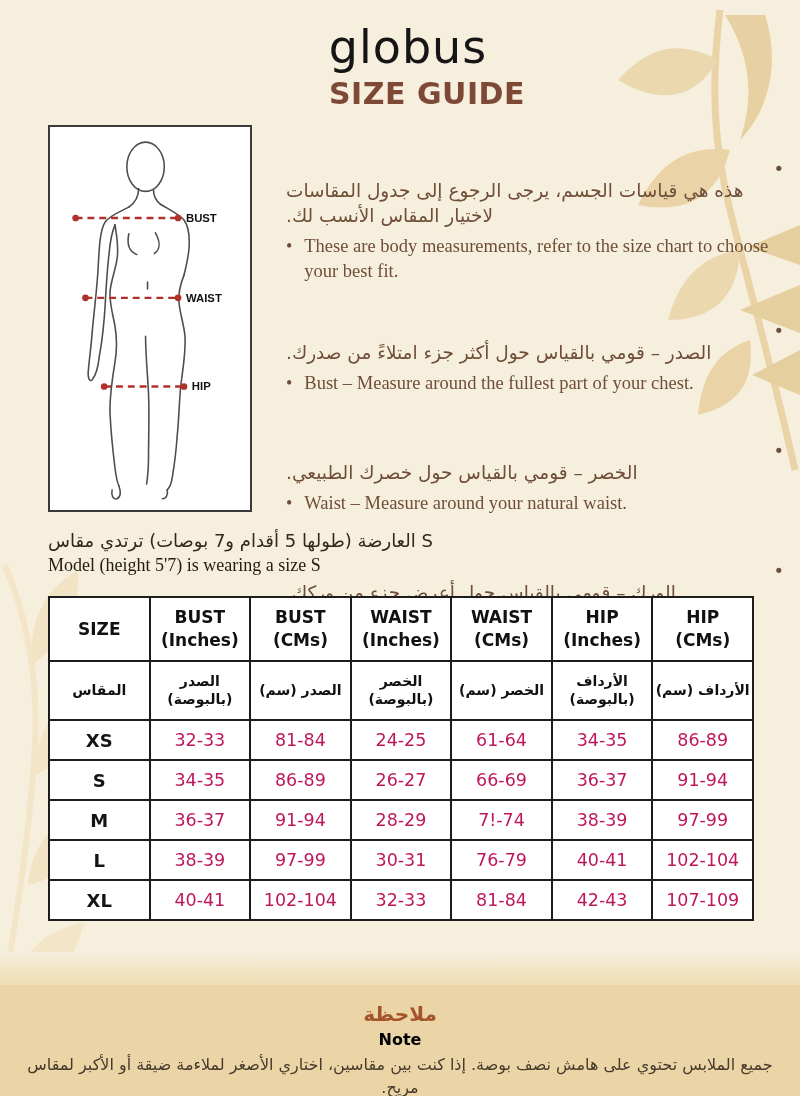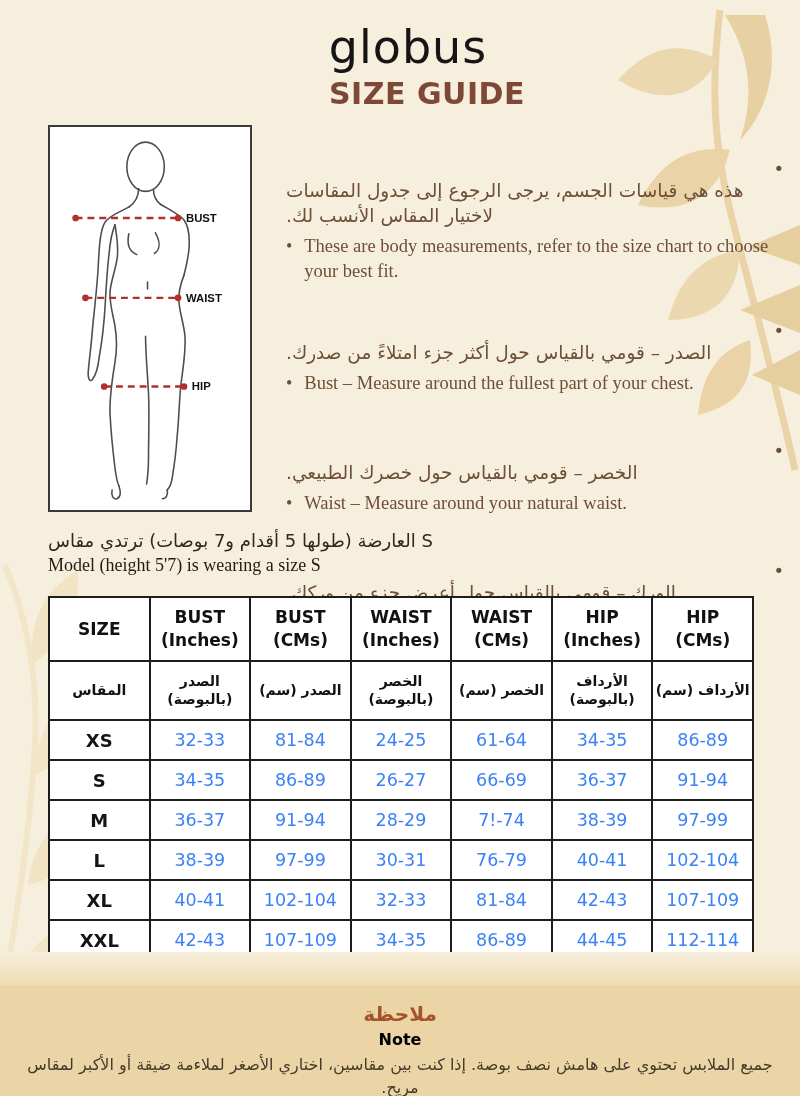--- a/index.html
+++ b/index.html
@@ -41,21 +41,21 @@
   table.size td,table.size th{border:2px solid #1d1d1d;text-align:center;
              vertical-align:middle;padding:0;background:#ffffff;}
   tr.hdr-en{height:64px;}
   tr.hdr-en th{font-size:17px;font-weight:800;color:#111;line-height:1.35;}
   tr.hdr-en th span{display:block;}
   tr.hdr-ar{height:59px;margin-left:44px;}
   tr.hdr-ar th{font-size:14px;font-weight:700;color:#111;line-height:1.25;direction:rtl;}
   tr.hdr-ar th span{display:block;}
   tr.data{height:40px;}
   tr.data th{font-size:18px;font-weight:800;color:#141414;margin-top:12px;}
-  tr.data td{font-size:17.5px;font-weight:400;color:#3b82f6;}
+  tr.data td{font-size:17.5px;font-weight:400;color:#be185d;}
 
   
   .band-fade{position:absolute;left:0;top:952px;width:800px;height:33px;
              background:linear-gradient(#f7efdd,#eeddb4);}
   .note-band{position:absolute;left:0;top:985px;width:800px;height:111px;
              background:#ebd5a6;text-align:center;}
   .note-title-ar{margin-top:16px;font-size:20px;font-weight:800;color:#a5532b;line-height:26px;}
   .note-title-en{font-size:16px;font-weight:800;color:#000000;line-height:26px;}
   .note-body-ar{direction:rtl;font-size:16px;color:#453a2b;line-height:23px;padding:0 14px;}
   .note-body-en{font-size:15.5px;color:#4a4136;line-height:23px;padding:0 10px;}
@@ -286,29 +286,20 @@
     </tr>
     <tr class="data">
       <th>XL</th>
       <td>40-41</td>
           <td>102-104</td>
       <td>32-33</td>
           <td>81-84</td>
       <td>42-43</td>
           <td>107-109</td>
     </tr>
-    <tr class="data">
-      <th>XXL</th>
-      <td>42-43</td>
-          <td>107-109</td>
-      <td>34-35</td>
-          <td>86-89</td>
-      <td>44-45</td>
-          <td>112-114</td>
-    </tr>
   </tbody>
     </table>
 
   <div class="band-fade"></div>
   <div class="note-band">
     <div class="note-title-ar">ملاحظة</div>
     <div class="note-title-en">Note</div>
     <div class="note-body-ar">جميع الملابس تحتوي على هامش نصف بوصة. إذا كنت بين مقاسين، اختاري الأصغر لملاءمة ضيقة أو الأكبر لمقاس مريح.</div>
     <div class="note-body-en">All garments have a ½ inch margin. On a size border, choose smaller for a snug fit or larger for a relaxed fit.</div>
   </div>

